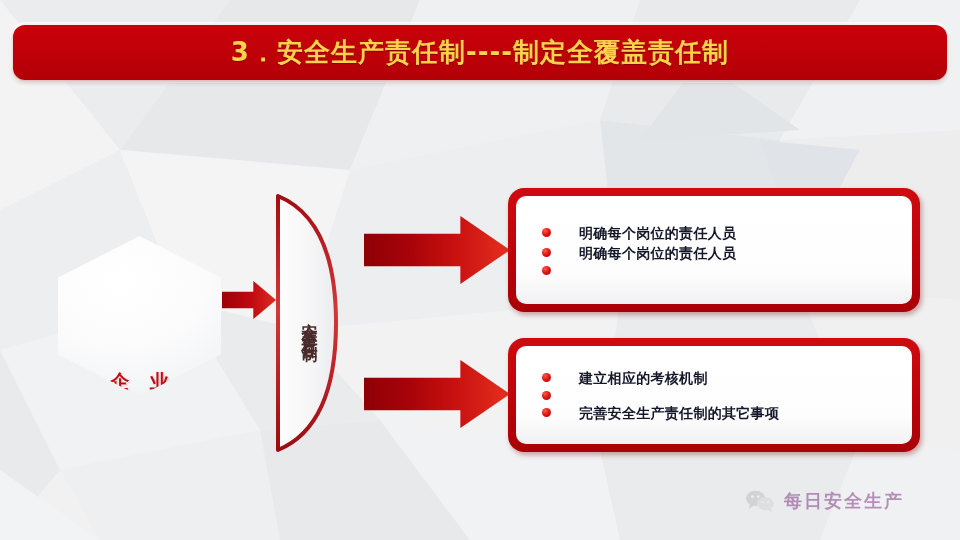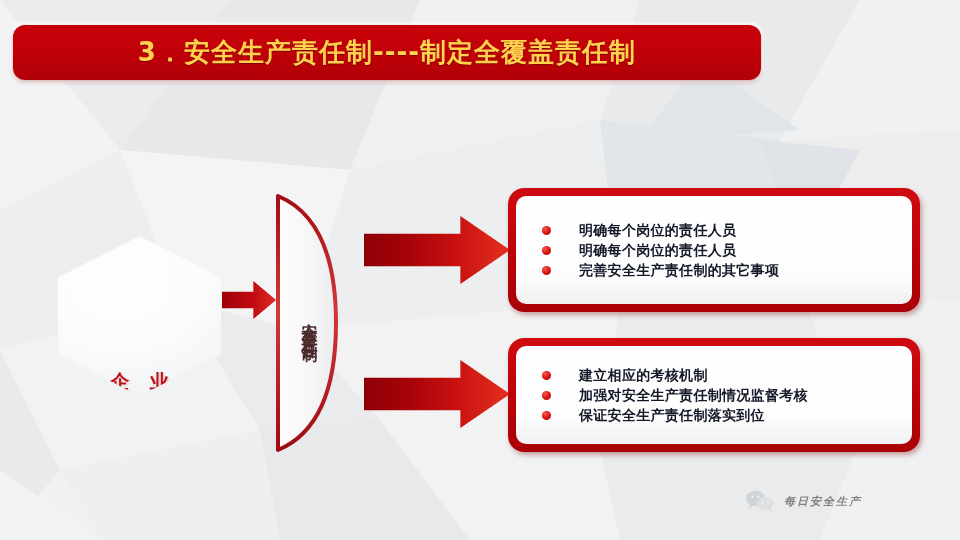--- a/index.html
+++ b/index.html
@@ -9,21 +9,21 @@
     background:#f2f2f3;
     position:relative;
   }
   #stage{position:absolute;inset:0;width:960px;height:540px;overflow:hidden;background:#f1f1f2;}
 
   
   #bg{position:absolute;inset:0;width:960px;height:540px;}
 
   
   #title-bar{
-    position:absolute;left:13px;top:25px;width:748px;height:55px;
+    position:absolute;left:13px;top:25px;width:934px;height:55px;
     border-radius:12px;
     background:linear-gradient(180deg,#c9020a 0%,#bf0008 55%,#b10007 100%);
     box-shadow:0 2px 4px rgba(120,0,0,.30), 0 0 0 3px rgba(255,255,255,.65);
     display:flex;align-items:center;justify-content:center;
   }
   #title-text{
     color:#ffd24d;
     font-size:26px;font-weight:bold;letter-spacing:1px;
     text-shadow:0 1px 1px rgba(90,0,0,.55);
     white-space:nowrap;
@@ -106,22 +106,22 @@
     letter-spacing:.3px;
   }
 
   
   #watermark{
     position:absolute;left:745px;top:489px;
     display:flex;align-items:center;gap:9px;opacity:.46;
   }
   #wechat-icon{width:30px;height:24px;flex:0 0 auto;}
   #watermark-text{
-    color:#000000;font-size:11px;font-weight:bold;letter-spacing:2px;
-    font-style:italic;white-space:nowrap;
+    color:#701a75;font-size:18px;font-weight:bold;letter-spacing:2px;
+    white-space:nowrap;
   }
 </style>
 </head>
 <body>
 
 <div id="stage">
 
   <svg id="bg" viewBox="0 0 960 540" preserveAspectRatio="none">
     <rect x="0" y="0" width="960" height="540" fill="#f1f1f2"></rect>
     <g stroke="none">
@@ -192,38 +192,36 @@
       <div class="bullet-row">
         <span class="bullet-dot"></span>
         <span class="bullet-text">明确每个岗位的责任人员</span>
       </div>
       <div class="bullet-row">
         <span class="bullet-dot"></span>
         <span class="bullet-text">明确每个岗位的责任人员</span>
       </div>
       <div class="bullet-row">
         <span class="bullet-dot"></span>
-        <span class="bullet-text">完善安全生产责任制的其它事项</span>
       </div>
     </div>
   </div>
 
   <div id="box-2" class="box">
     <div class="box-inner">
       <div class="bullet-row">
         <span class="bullet-dot"></span>
         <span class="bullet-text">建立相应的考核机制</span>
       </div>
       <div class="bullet-row">
         <span class="bullet-dot"></span>
-        <span class="bullet-text">加强对安全生产责任制情况监督考核</span>
-      </div>
-      <div class="bullet-row">
-        <span class="bullet-dot"></span>
-        <span class="bullet-text">保证安全生产责任制落实到位</span>
+      </div>
+      <div class="bullet-row">
+        <span class="bullet-dot"></span>
+        <span class="bullet-text">完善安全生产责任制的其它事项</span>
       </div>
     </div>
   </div>
 
   <div id="watermark">
     <svg id="wechat-icon" viewBox="0 0 34 26">
       <ellipse cx="12" cy="10" rx="11" ry="8.5" fill="#b6babf"></ellipse>
       <polygon points="6,16 4,22 10,18" fill="#b6babf"></polygon>
       <circle cx="8.5" cy="8" r="1.5" fill="#f1f1f2"></circle>
       <circle cx="15" cy="8" r="1.5" fill="#f1f1f2"></circle>

